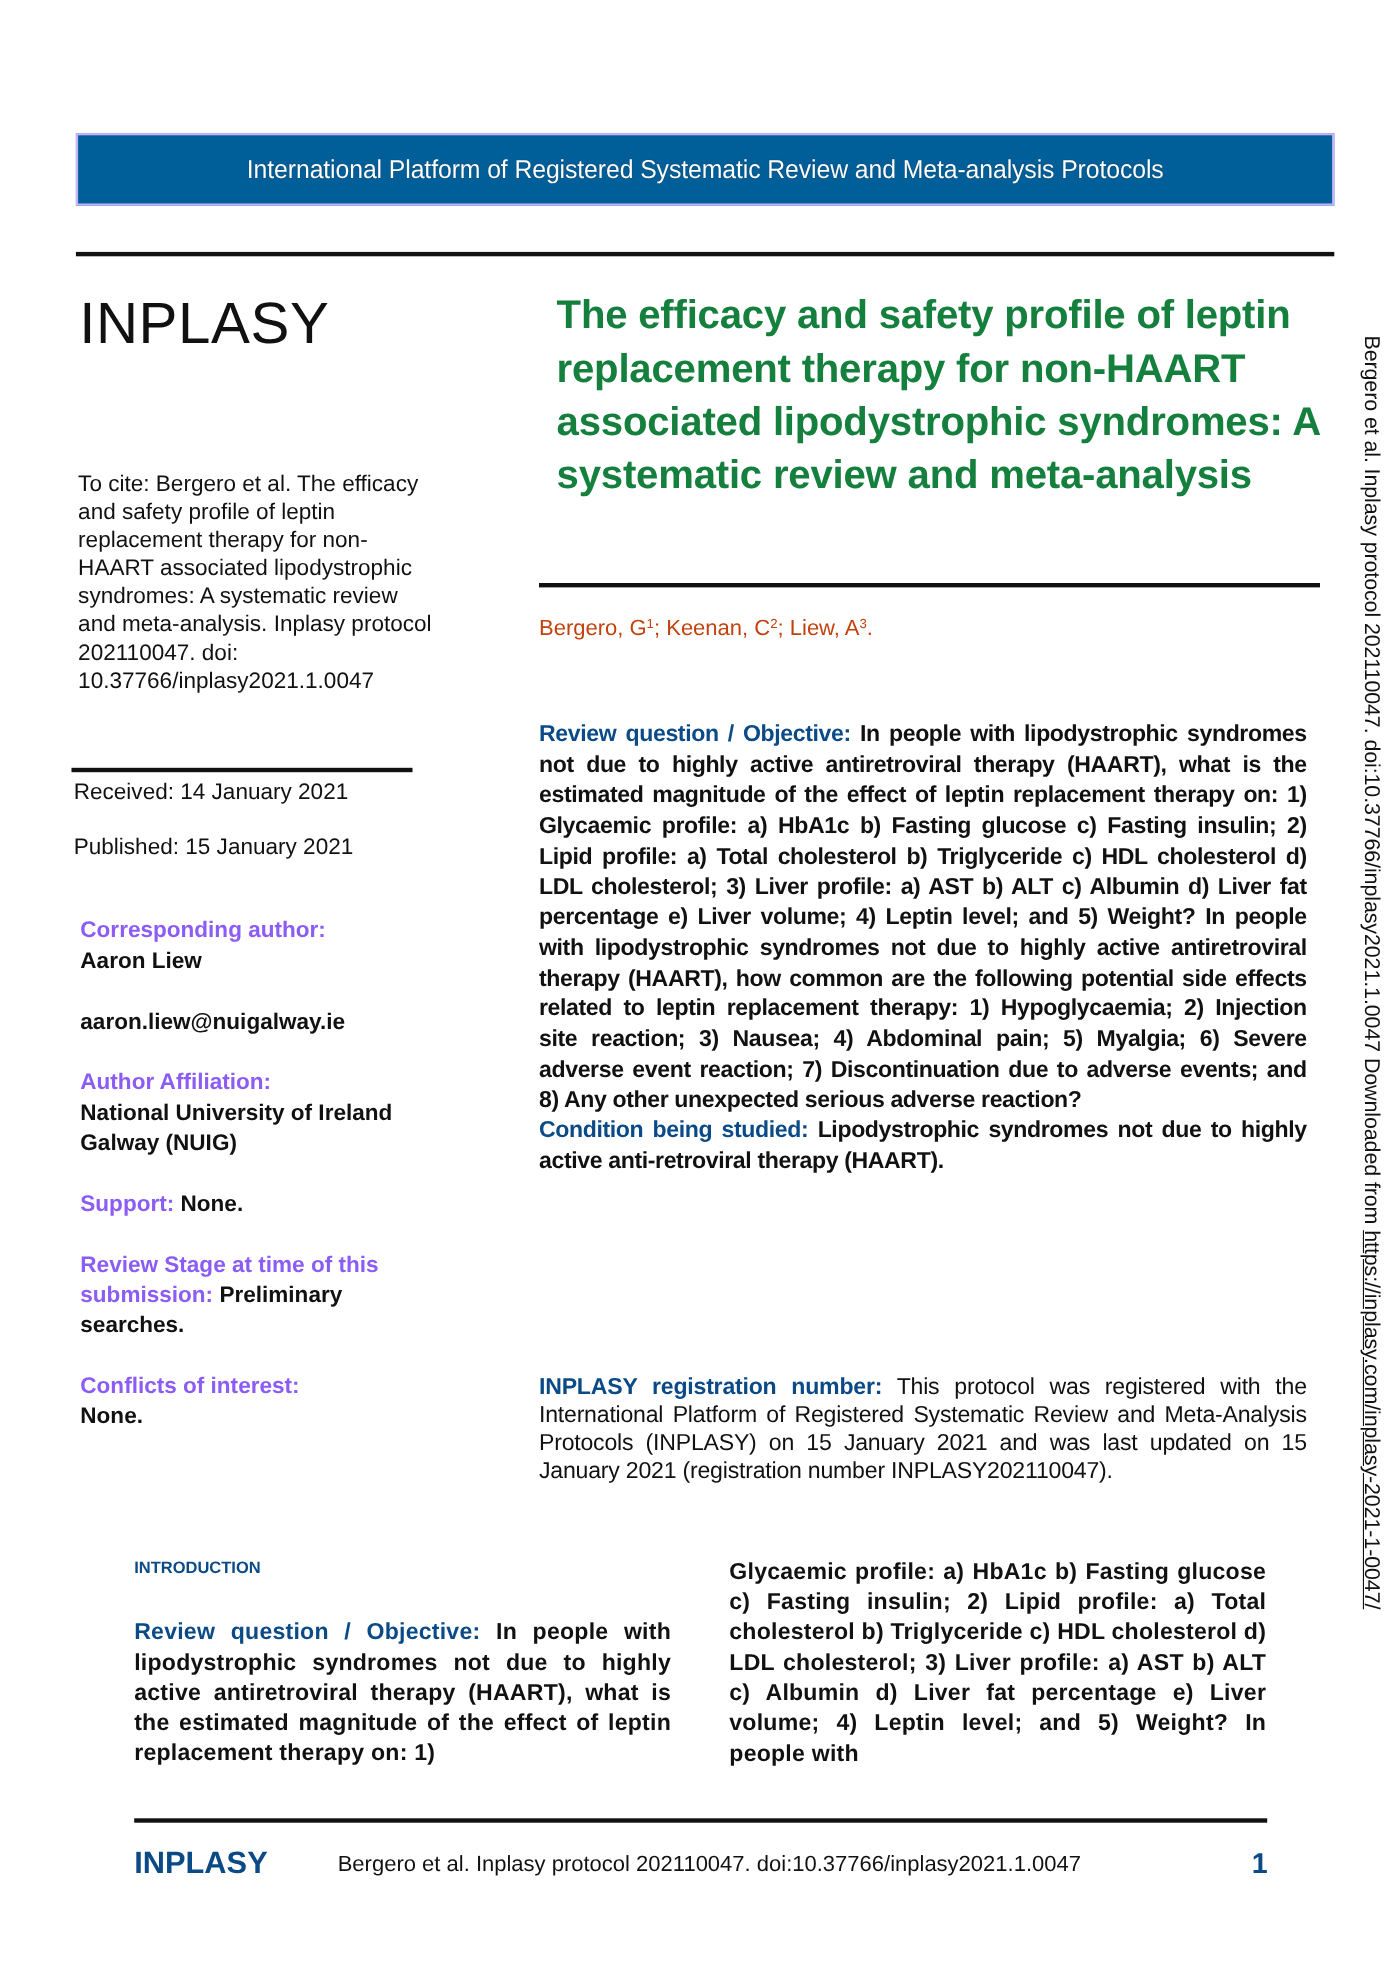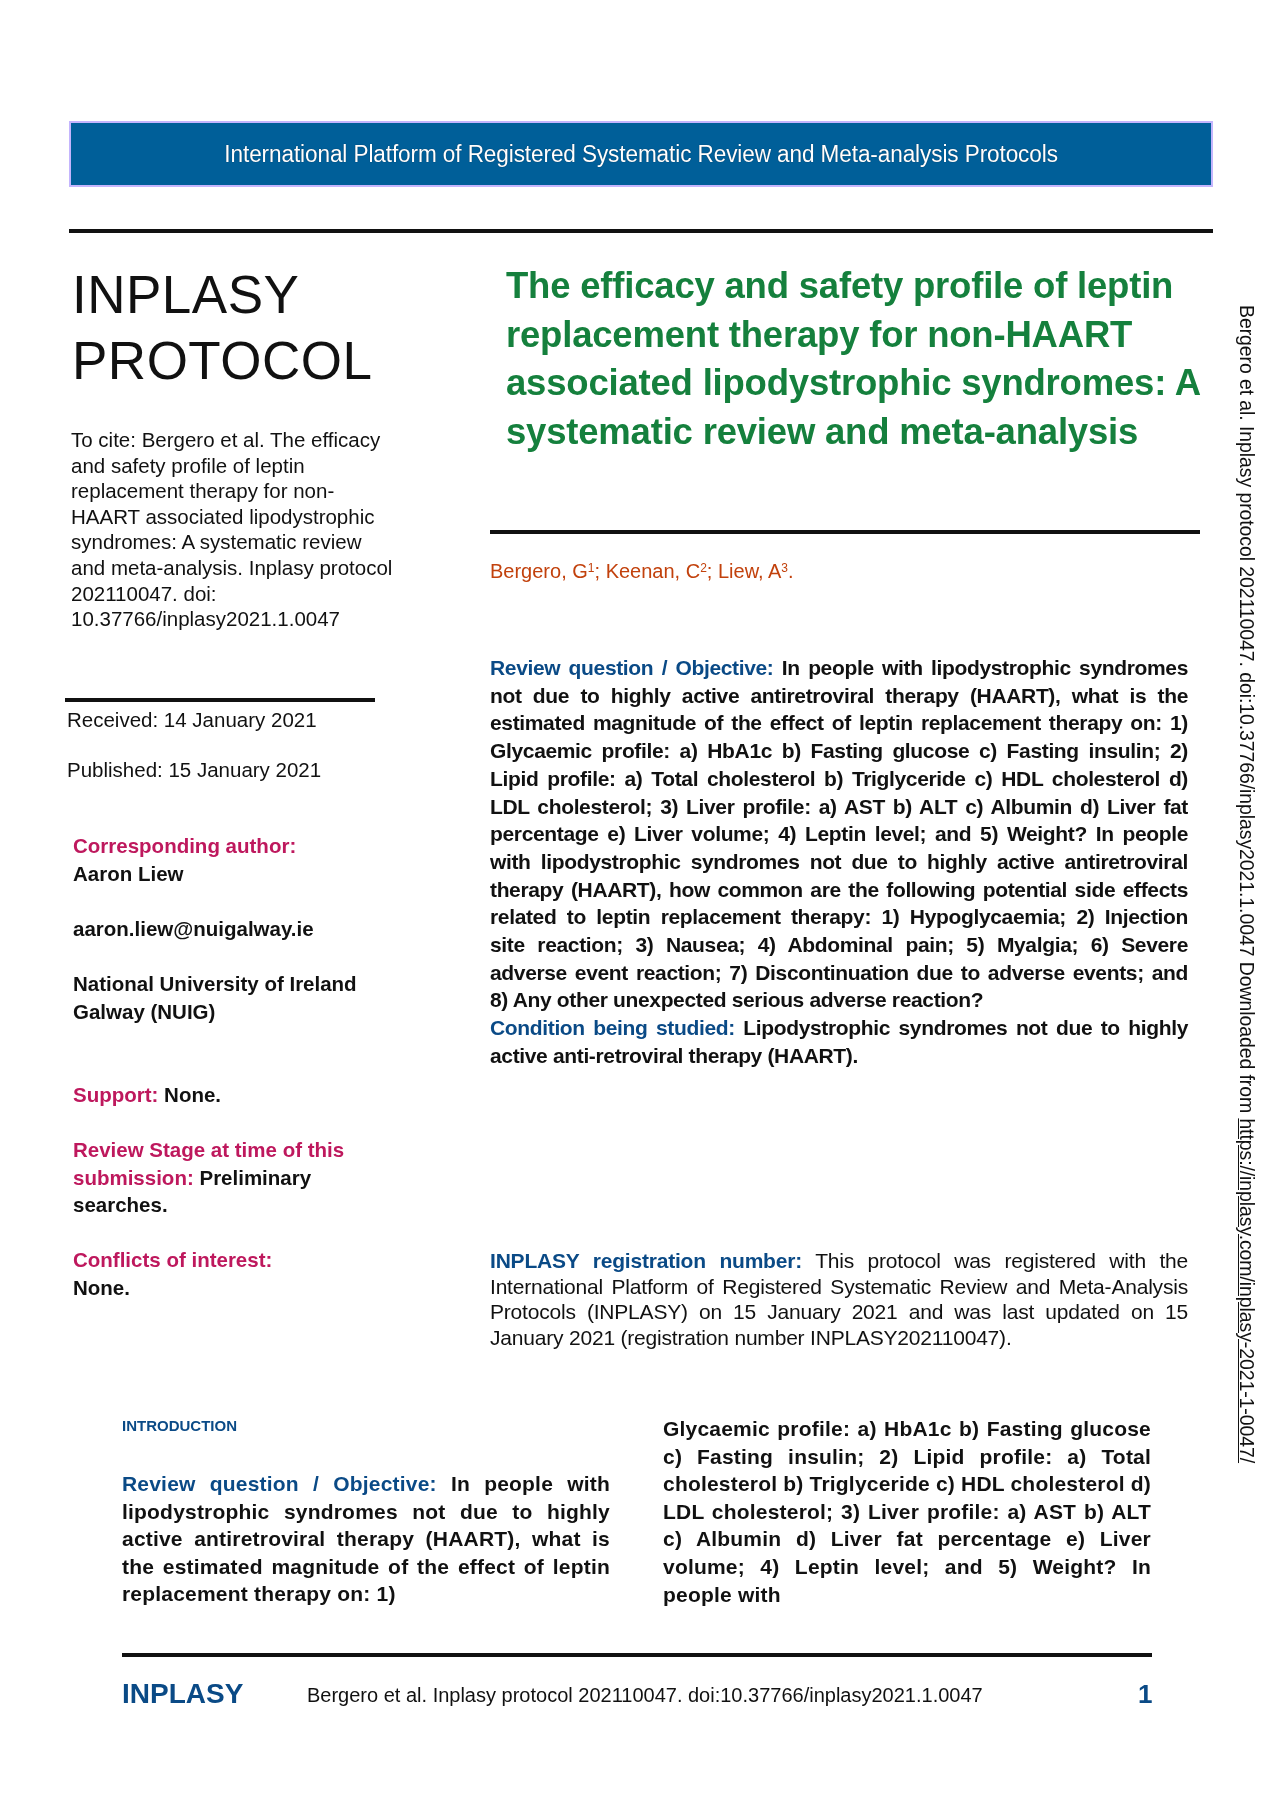--- a/index.html
+++ b/index.html
@@ -10,21 +10,21 @@
             border: 2px solid #c4b5fd; box-sizing: border-box; display: flex;
             align-items: center; justify-content: center; }
   .banner span { color: #ffffff; font-size: 23.5px; letter-spacing: -0.1px;
                  text-shadow: 0 0 1px #0a2a44; transform: scaleX(0.96); display: inline-block; }
   .rule { background: #111; }
   .brand-title { left: 72px; top: 262px; font-size: 53px; line-height: 66px; color: #111;
                  letter-spacing: 0.5px; }
   .cite { left: 71px; top: 427px; width: 330px; font-size: 20.5px; line-height: 25.6px; color: #111; }
   .date { left: 67px; font-size: 20.5px; color: #111; }
   .meta { left: 73px; width: 340px; font-size: 20.5px; line-height: 27.5px; font-weight: bold; }
-  .meta .lbl { color: #be185d; }
+  .meta .lbl { color: #8b5cf6; }
   .meta .val { color: #111; }
   .title { left: 506px; top: 262px; width: 720px; font-size: 36.5px; line-height: 48.5px;
            font-weight: bold; color: #15803d; letter-spacing: -0.2px; }
   .authors { left: 490px; top: 560px; font-size: 20px; color: #c2410c; }
   .authors sup { font-size: 12px; vertical-align: 6px; }
   .body-block { left: 490px; width: 698px; font-size: 21px; line-height: 27.7px; text-align: justify;
                 font-weight: bold; color: #111; letter-spacing: -0.35px; }
   .body-block .lbl { color: #0a4a86; }
   .reg-block { left: 490px; top: 1208px; width: 698px; font-size: 21px; line-height: 25.5px;
                text-align: justify; color: #111; letter-spacing: -0.2px; margin-top: 40px; }
@@ -44,40 +44,40 @@
 <body>
 
 <div class="abs banner">
   <span>International Platform of Registered Systematic Review and Meta-analysis Protocols</span>
 </div>
 
 <div class="abs rule" style="left:69px; top:229px; width:1144px; height:4px;"></div>
 
 <div class="abs brand-title">
   <div>INPLASY</div>
-  <div>PROTOCOL</div>
 </div>
 
 <div class="abs cite">To cite: Bergero et al. The efficacy and safety profile of leptin replacement therapy for non-HAART associated lipodystrophic syndromes: A systematic review and meta-analysis. Inplasy protocol 202110047. doi: 10.37766/inplasy2021.1.0047</div>
 
 <div class="abs rule" style="left:65px; top:698px; width:310px; height:4px;"></div>
 
 <div class="abs date" style="top:708px;">Received: 14 January 2021</div>
 <div class="abs date" style="top:758px;">Published: 15 January 2021</div>
 
 <div class="abs meta" style="top:832px;">
   <div class="lbl">Corresponding author:</div>
   <div class="val">Aaron Liew</div>
 </div>
 
 <div class="abs meta" style="top:915px;">
   <span class="val">aaron.liew@nuigalway.ie</span>
 </div>
 
 <div class="abs meta" style="top:970px;">
+  <div class="lbl">Author Affiliation:</div>
   <div class="val">National University of Ireland Galway (NUIG)</div>
 </div>
 
 <div class="abs meta" style="top:1081px;">
   <span class="lbl">Support:</span>
   <span class="val">None.</span>
 </div>
 
 <div class="abs meta" style="top:1136px; width:330px;">
   <span class="lbl">Review Stage at time of this submission:</span>

